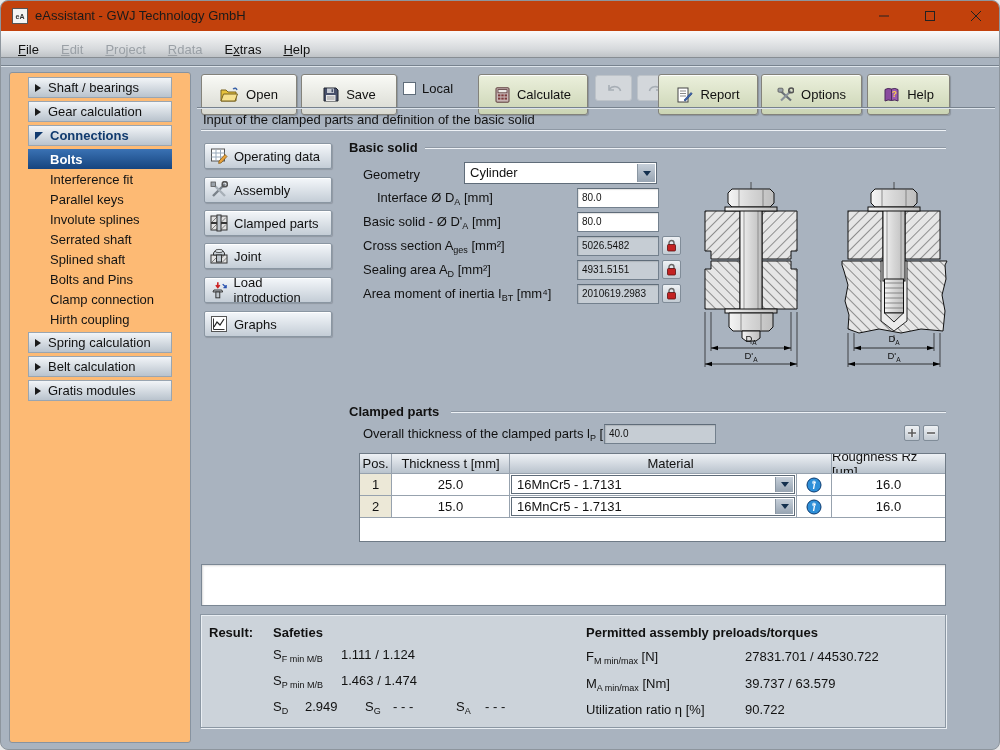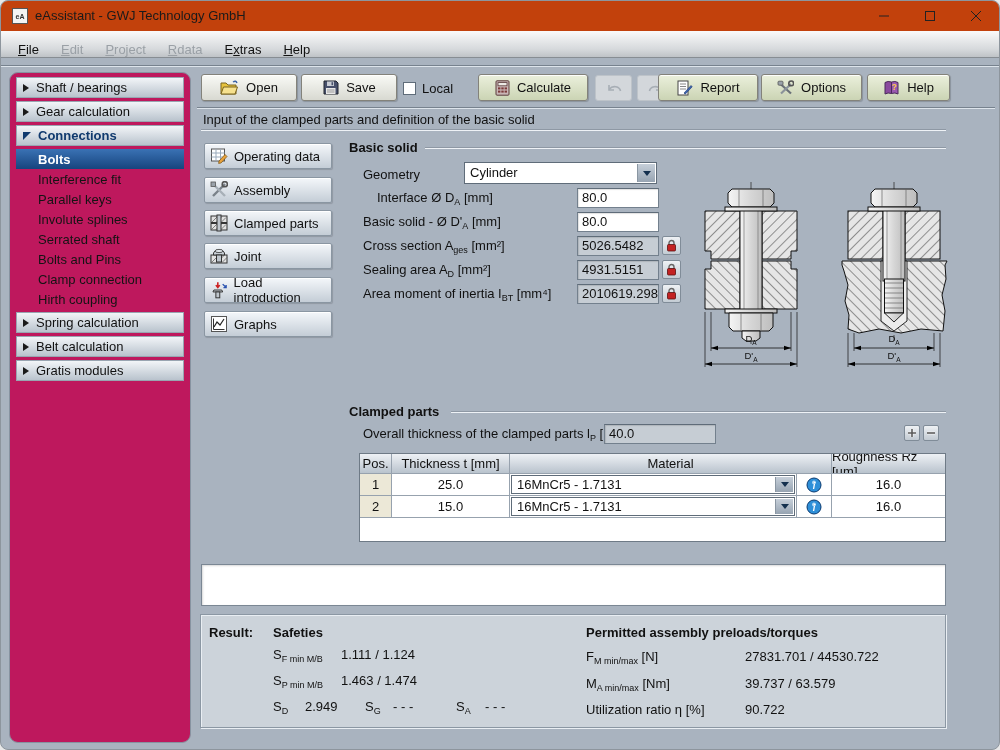--- a/index.html
+++ b/index.html
@@ -17,44 +17,44 @@
   .menubar{position:absolute;left:0;top:30px;width:100%;height:27px;
            background:linear-gradient(#fafafa,#d6d9dc 70%,#bfc3c7);border-bottom:1px solid #878d93;
            display:flex;align-items:center;padding-left:6px;box-sizing:border-box;}
   .menu-item{padding:0 11px;height:100%;display:flex;align-items:flex-end;color:#111;}
   .menu-item.disabled{color:#9aa0a6;}
   .menu-item .ac{text-decoration:underline;}
   
   .groove{border-top:1px solid #77828e;border-bottom:1px solid #dde4eb;height:0;}
   .rule{border-top:1px solid #8e98a4;border-bottom:1px solid #eef2f6;height:0;}
   
-  .sidebar{position:absolute;left:8px;top:71px;width:182px;height:671px;background:#be185d;
-           border:1px solid #8793a0;border-radius:9px;box-sizing:border-box;padding:4px 6px;}
+  .sidebar{position:absolute;left:8px;top:71px;width:182px;height:671px;background:#fdba74;
+           border:1px solid #8793a0;border-radius:3px;box-sizing:border-box;padding:4px 18px;}
   .navhdr{height:21px;margin-bottom:3px;background:linear-gradient(#f2f5f8,#b9c3cd);
           border:1px solid #99a5b1;display:flex;align-items:center;padding-left:6px;gap:7px;box-sizing:border-box;}
   .navhdr .tri-r{width:0;height:0;border-left:6px solid #1a1a1a;border-top:4px solid transparent;border-bottom:4px solid transparent;}
   .navhdr.open{font-weight:bold;color:#103a6e;}
   .navhdr.open .tri-o{width:0;height:0;border-top:8px solid #103a6e;border-right:8px solid transparent;}
   .navsub{height:20px;display:flex;align-items:center;padding-left:22px;color:#141414;}
   .navsub.sel{background:linear-gradient(#3a72b4,#16447e);color:#fff;font-weight:bold;}
   
-  .btn3d{position:absolute;height:27px;border:1px solid #83827a;border-radius:3px;
+  .btn3d{position:absolute;height:41px;border:1px solid #83827a;border-radius:3px;
          background:linear-gradient(#f9faf6,#d8d9d1);box-shadow:inset 0 1px 0 rgba(255,255,255,.9),1px 1px 1px rgba(0,0,0,.18);
          display:flex;align-items:center;justify-content:center;gap:7px;font-size:13px;box-sizing:border-box;}
   .btn-green{background:linear-gradient(#ebf0dc,#cbd4b4);}
   .tb-flat{position:absolute;height:26px;width:37px;background:#d3d7db;border:1px solid #bdc3c9;border-radius:3px;
            display:flex;align-items:center;justify-content:center;box-sizing:border-box;}
   .chk{position:absolute;width:13px;height:13px;background:#fff;border:1px solid #5f6c79;box-sizing:border-box;}
   
   .side-btn{position:absolute;left:203px;width:128px;height:26px;border:1px solid #8a96a2;border-radius:2px;
             background:linear-gradient(#f4f7fa,#c4cdd6);box-shadow:inset 0 1px 0 #fff,1px 1px 1px rgba(0,0,0,.15);
             display:flex;align-items:center;padding-left:5px;gap:6px;box-sizing:border-box;font-size:13px;}
   
   .fld{position:absolute;background:#fff;border:1px solid #73808d;border-top-color:#5f6c79;
-       box-shadow:inset 1px 1px 1px rgba(0,0,0,.12);padding:1px 4px;font-size:13px;height:16px;line-height:16px;
+       box-shadow:inset 1px 1px 1px rgba(0,0,0,.12);padding:1px 4px;font-size:10px;height:16px;line-height:16px;
        overflow:hidden;white-space:nowrap;box-sizing:content-box;}
   .fld.ro{background:#c6cdd4;}
   .lockbtn{position:absolute;width:19px;height:19px;border:1px solid #808c98;border-radius:2px;
            background:linear-gradient(#eef1f4,#c4ccd4);display:flex;align-items:center;justify-content:center;box-sizing:border-box;}
   .sb{font-size:9px;position:relative;top:3px;}
   .lbl{position:absolute;font-size:13px;color:#111;white-space:nowrap;}
   .bold{font-weight:bold;}
   
   .dd{position:absolute;background:#fff;border:1px solid #5f6c79;box-sizing:border-box;}
   .dd .txt{position:absolute;left:5px;top:2px;font-size:13px;white-space:nowrap;overflow:hidden;}
@@ -145,20 +145,23 @@
         <span>Interference fit</span>
       </div>
     <div class="navsub">
         <span>Parallel keys</span>
       </div>
     <div class="navsub">
         <span>Involute splines</span>
       </div>
     <div class="navsub">
         <span>Serrated shaft</span>
+      </div>
+    <div class="navsub">
+        <span>Splined shaft</span>
       </div>
     <div class="navsub">
         <span>Bolts and Pins</span>
       </div>
     <div class="navsub">
         <span>Clamp connection</span>
       </div>
     <div class="navsub">
         <span>Hirth coupling</span>
       </div>

